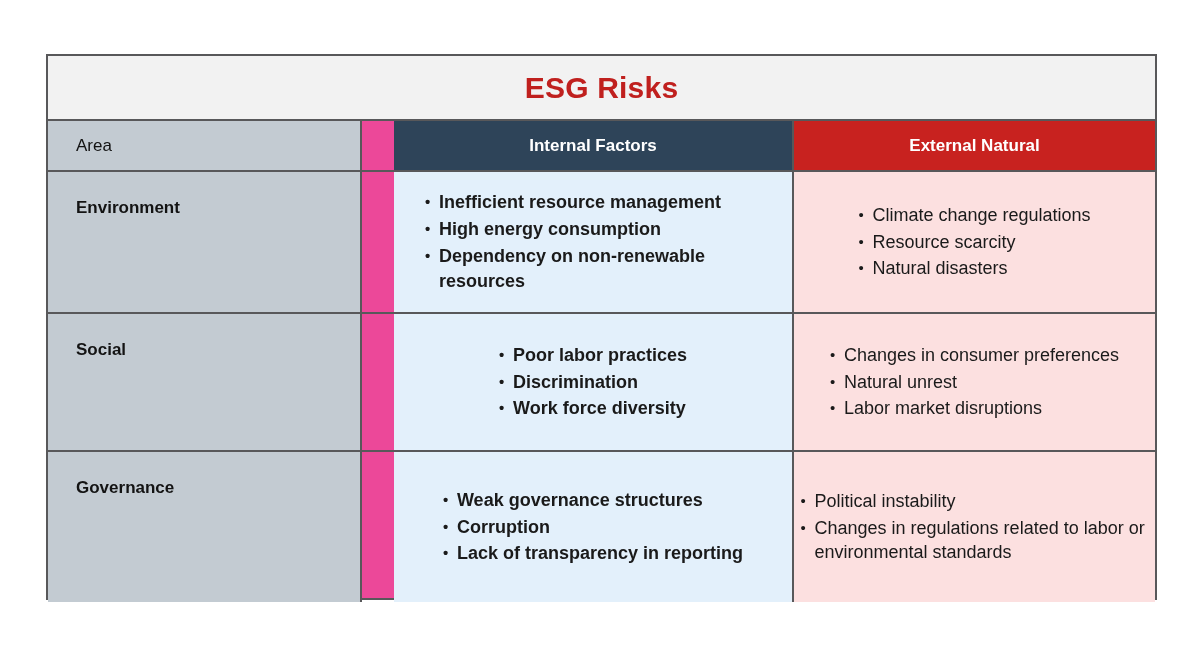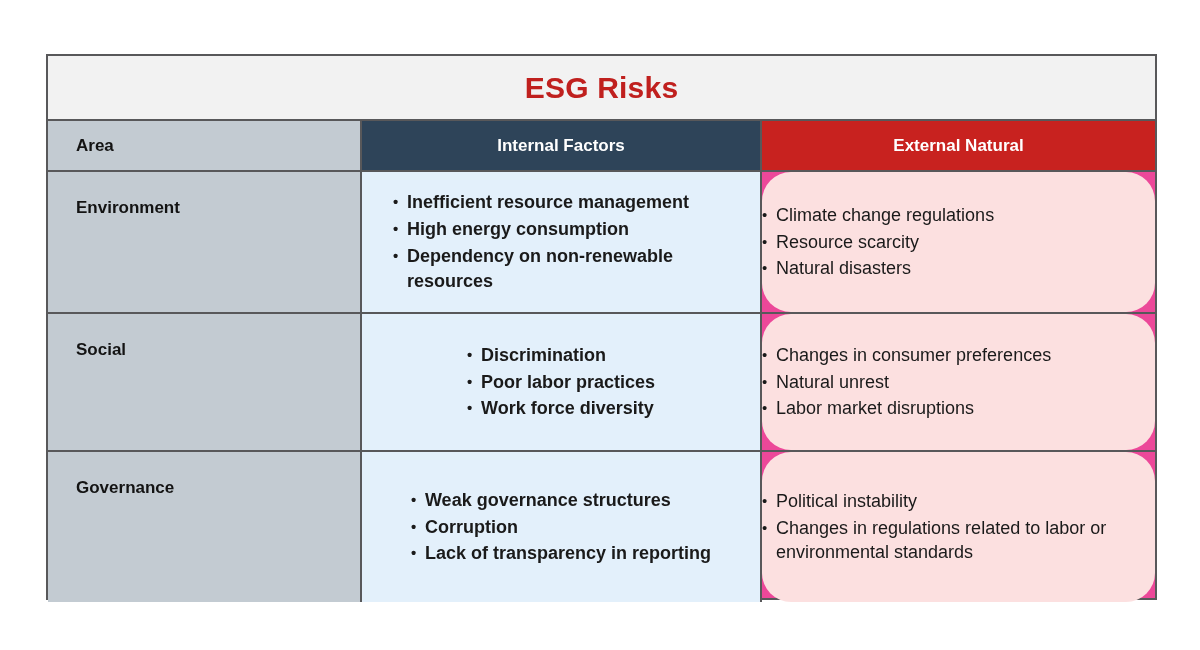--- a/index.html
+++ b/index.html
@@ -71,40 +71,40 @@
     box-sizing: border-box;
     border-right: 2px solid #58585a;
     overflow: hidden;
   }
   .cell.last-col {
     border-right: none;
   }
 
   
   .col-area     { flex: 0 0 314px; }
-  .col-internal { flex: 0 0 400px; }
+  .col-internal { flex: 0 0 400px; margin-left: 32px; }
   .col-external { flex: 1 1 auto; }
 
   
   .header-row {
     height: 51px;
     flex: 0 0 51px;
   }
   .header-row .cell {
     display: flex;
     align-items: center;
   }
   .hdr-area {
     background: #c3cbd2;
     padding-left: 28px;
   }
   .hdr-area .hdr-label {
     color: #131313;
     font-size: 17px;
-    font-weight: bold;
+    font-weight: normal;
   }
   .hdr-internal {
     background: #2e4459;
     justify-content: center;
   }
   .hdr-external {
     background: #c8221f;
     justify-content: center;
   }
   .hdr-internal .hdr-label,
@@ -133,22 +133,21 @@
   .internal-cell {
     background: #e3f0fb;
     display: flex;
     align-items: center;
     justify-content: center;
   }
   .external-cell {
     background: #fce0e0;
     display: flex;
     align-items: center;
-    justify-content: flex-start;
-    border-radius: 29px;
+    justify-content: center;
   }
 
   .bullet-list {
     list-style: none;
     margin: 0;
     padding: 0;
     display: inline-block;
     text-align: left;
   }
   .bullet-list li {
@@ -215,22 +214,22 @@
         </ul>
       </div>
     </div>
 
     <div class="row body-row-2">
       <div class="cell col-area area-cell">
         <span class="area-label">Social</span>
       </div>
       <div class="cell col-internal internal-cell">
         <ul class="bullet-list">
+          <li>Poor labor practices</li>
           <li>Discrimination</li>
-          <li>Poor labor practices</li>
           <li>Work force diversity</li>
         </ul>
       </div>
       <div class="cell col-external last-col external-cell">
         <ul class="bullet-list">
           <li>Changes in consumer preferences</li>
           <li>Natural unrest</li>
           <li>Labor market disruptions</li>
         </ul>
       </div>

